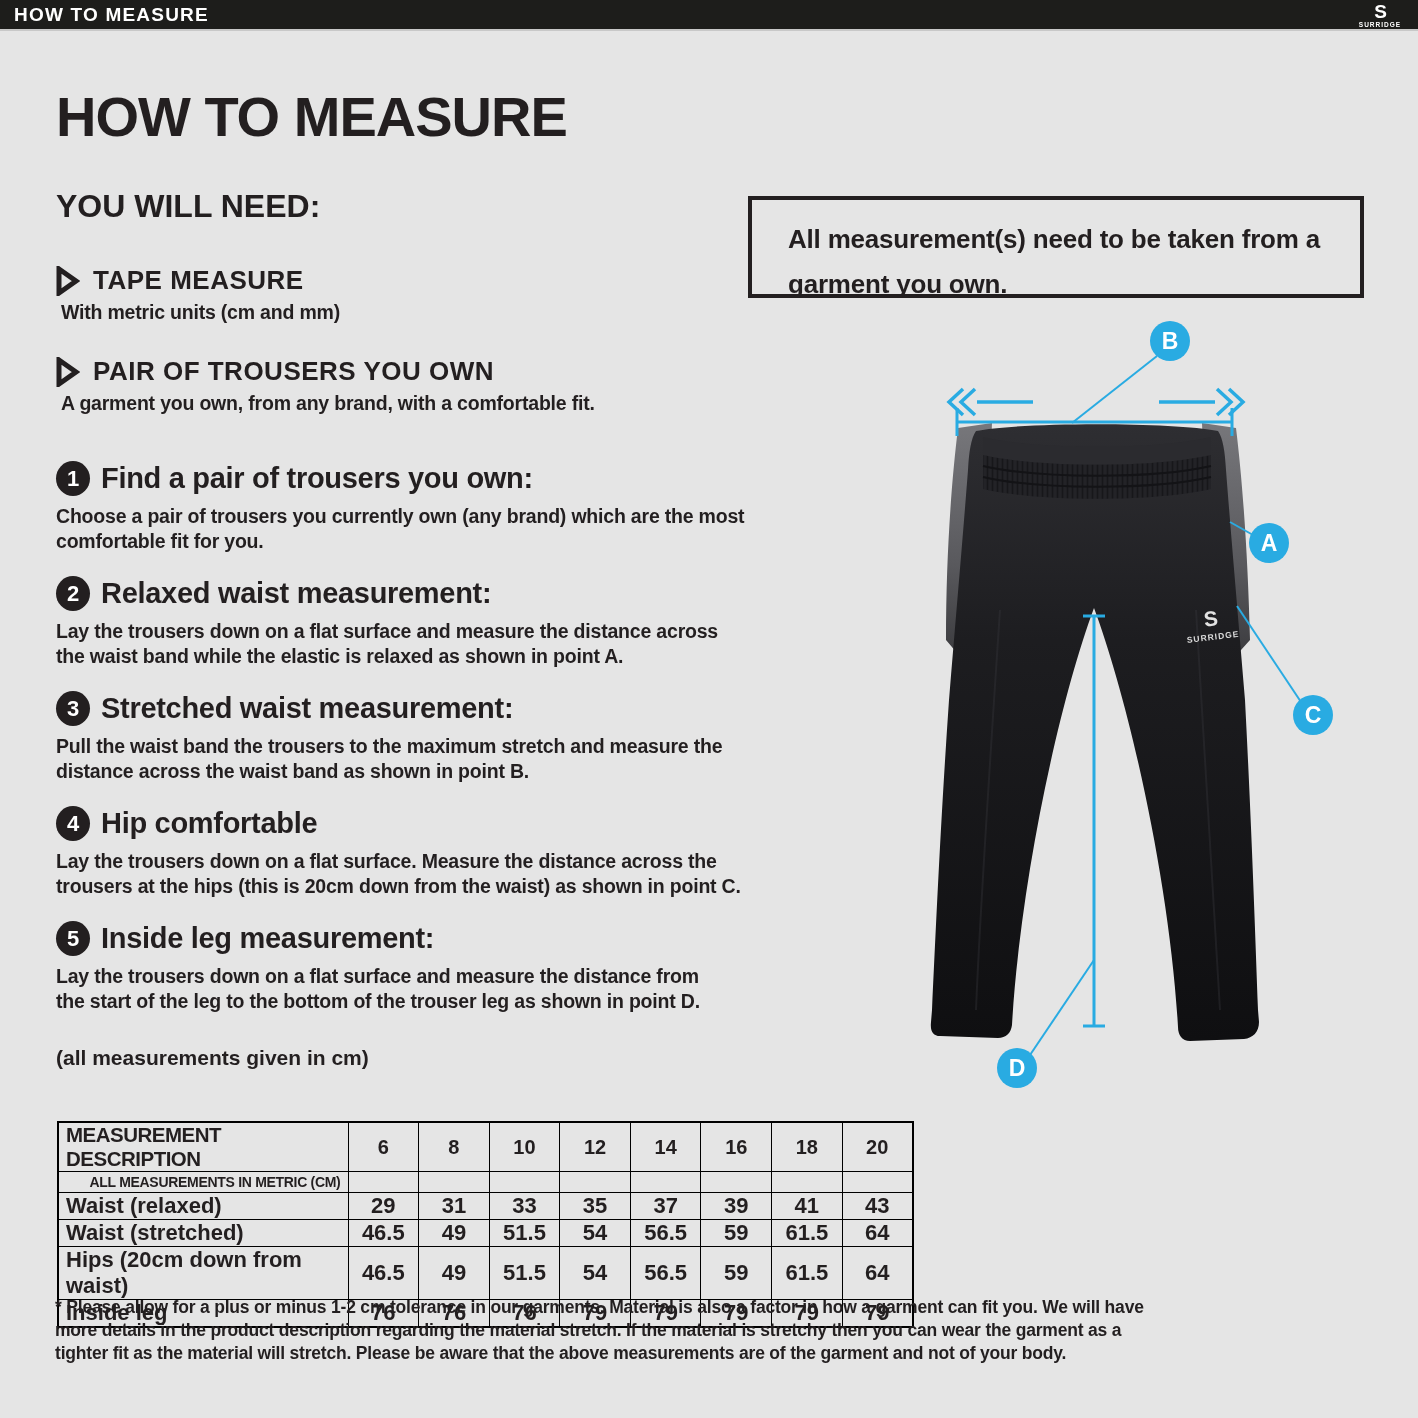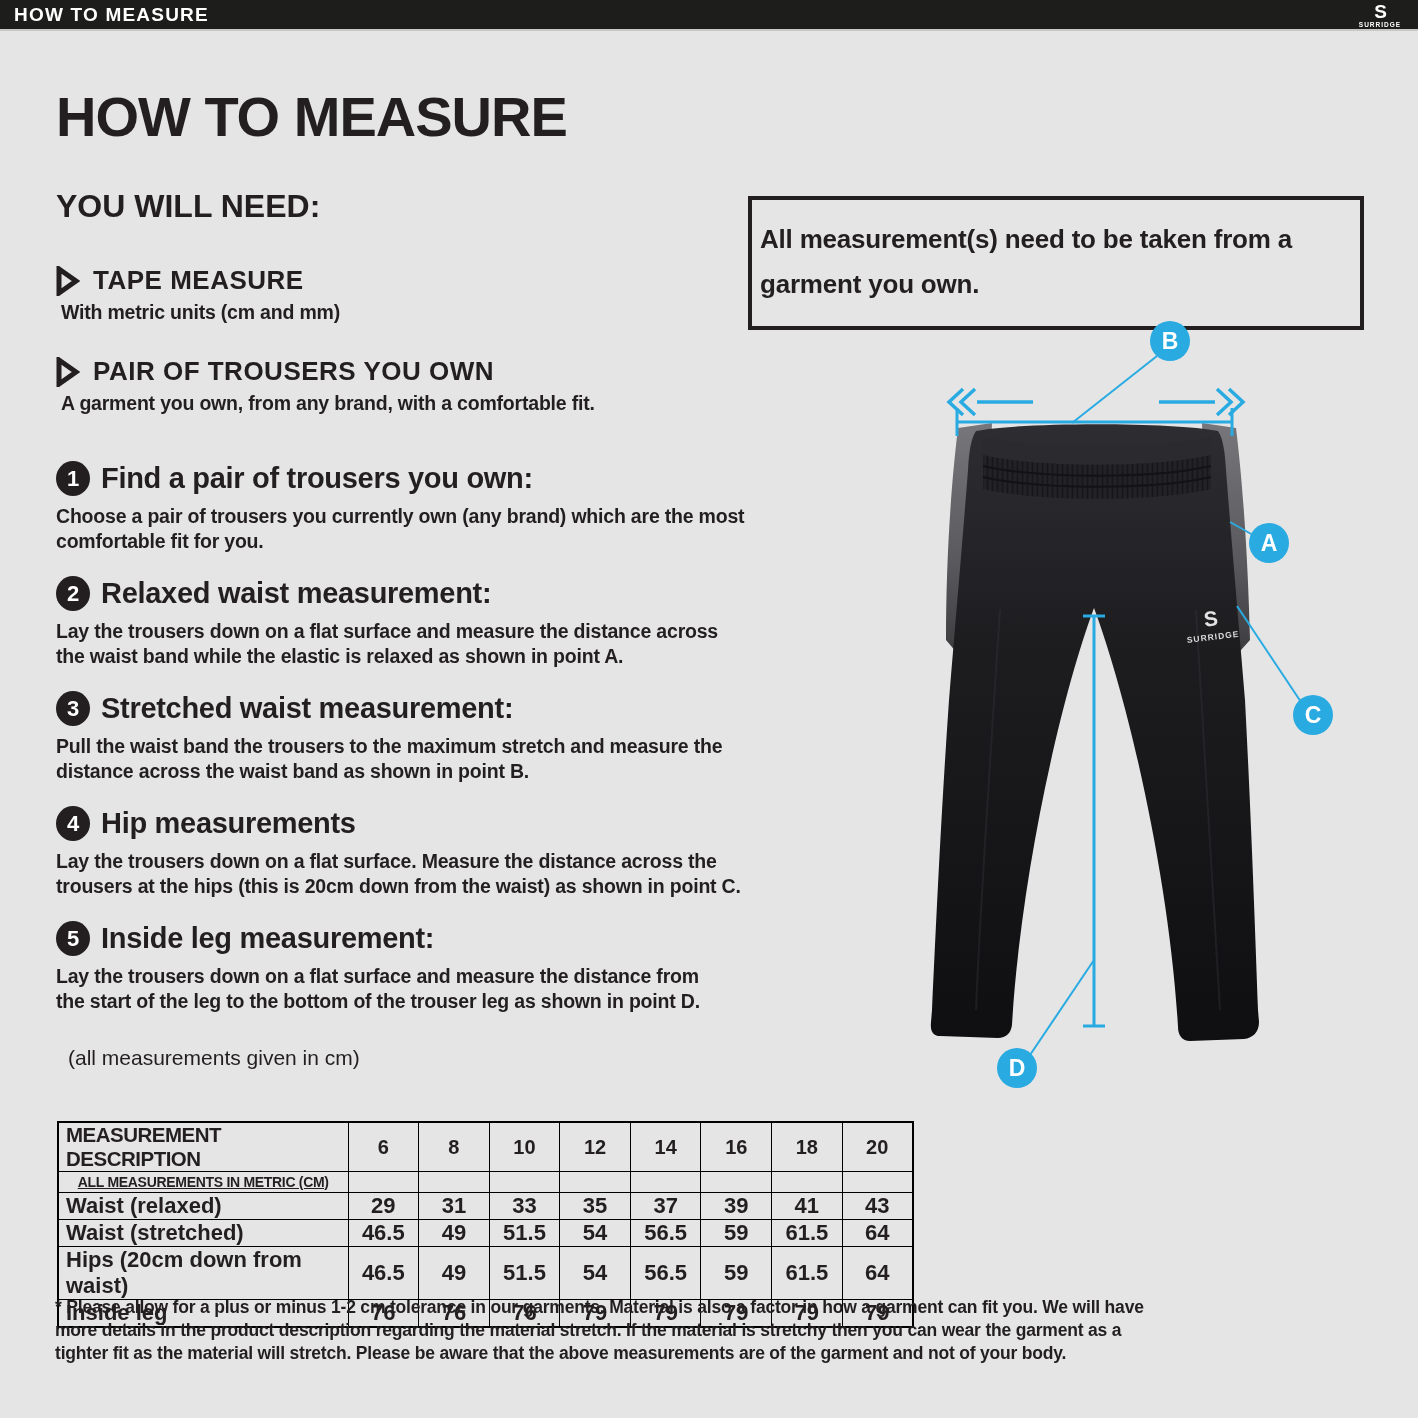--- a/index.html
+++ b/index.html
@@ -28,36 +28,36 @@
 
   .step { position:absolute; left:56px; width:810px; }
   .step-head { display:flex; align-items:center; gap:11px; }
   .step-num { width:34px; height:35px; border-radius:50%; background:#231f20; color:#fff;
               font-size:22px; font-weight:700; display:flex; align-items:center; justify-content:center; flex:0 0 auto; }
   .step-title { font-size:29px; font-weight:900; letter-spacing:-0.3px; }
   .step-body { margin-top:8px; font-size:19.5px; font-weight:700; line-height:25px;
                letter-spacing:-0.2px; white-space:pre-line; }
 
   
-  .note-box { position:absolute; left:748px; top:196px; width:616px; height:134px;
-              border:4px solid #231f20; padding:17px 8px; }
+  .note-box { position:absolute; left:748px; top:196px; width:616px; height:102px;
+              border:4px solid #231f20; padding:17px 36px; }
   .note-text { font-size:26px; font-weight:700; line-height:1.72; white-space:pre-line; letter-spacing:-0.2px; }
 
   
   .sizechart-heading { position:absolute; left:56px; top:1046px; display:flex; align-items:baseline; gap:14px; }
   .sizechart-heading .big { font-size:42px; font-weight:900; letter-spacing:-0.5px; }
-  .sizechart-heading .small { font-size:21px; font-weight:400;margin-left:12px; }
+  .sizechart-heading .small { font-size:21px; font-weight:700; }
 
   table.size-table { position:absolute; left:57px; top:1121px; width:855px;
                      border-collapse:collapse; table-layout:fixed; }
   .size-table th, .size-table td { border:1.5px solid #000; padding:0 7px; }
   .size-table { border:2px solid #000; }
   .size-table thead th { height:35px; font-size:20px; font-weight:700; text-align:center; }
   .size-table thead th.desc { text-align:left; font-size:20.5px; letter-spacing:-0.5px; }
-  .size-table tr.metric td { height:21px; font-size:14px; font-weight:700; text-align:center; letter-spacing:-0.3px;text-decoration:underline; }
+  .size-table tr.metric td { height:21px; font-size:14px; font-weight:700; text-align:right; letter-spacing:-0.3px; }
   .size-table tbody td { height:24px; font-size:22px; font-weight:700; text-align:center; }
   .size-table tbody td.lbl { text-align:left; }
 
   .disclaimer { position:absolute; left:55px; top:1296px; font-size:17.5px; font-weight:700;
                 line-height:23px; letter-spacing:-0.2px; white-space:pre-line; }
 
   .diagram { position:absolute; left:880px; top:310px; width:500px; height:782px; }
 </style>
 </head>
 <body>
@@ -121,21 +121,21 @@
     <div class="step-head">
       <span class="step-num">3</span>
       <span class="step-title">Stretched waist measurement:</span>
     </div>
     <div class="step-body">Pull the waist band the trousers to the maximum stretch and measure the
 distance across the waist band as shown in point B.</div>
   </div>
   <div class="step" style="top:806px;">
     <div class="step-head">
       <span class="step-num">4</span>
-      <span class="step-title">Hip measurements</span>
+      <span class="step-title">Hip comfortable</span>
     </div>
     <div class="step-body">Lay the trousers down on a flat surface. Measure the distance across the
 trousers at the hips (this is 20cm down from the waist) as shown in point C.</div>
   </div>
   <div class="step" style="top:921px;">
     <div class="step-head">
       <span class="step-num">5</span>
       <span class="step-title">Inside leg measurement:</span>
     </div>
     <div class="step-body">Lay the trousers down on a flat surface and measure the distance from

